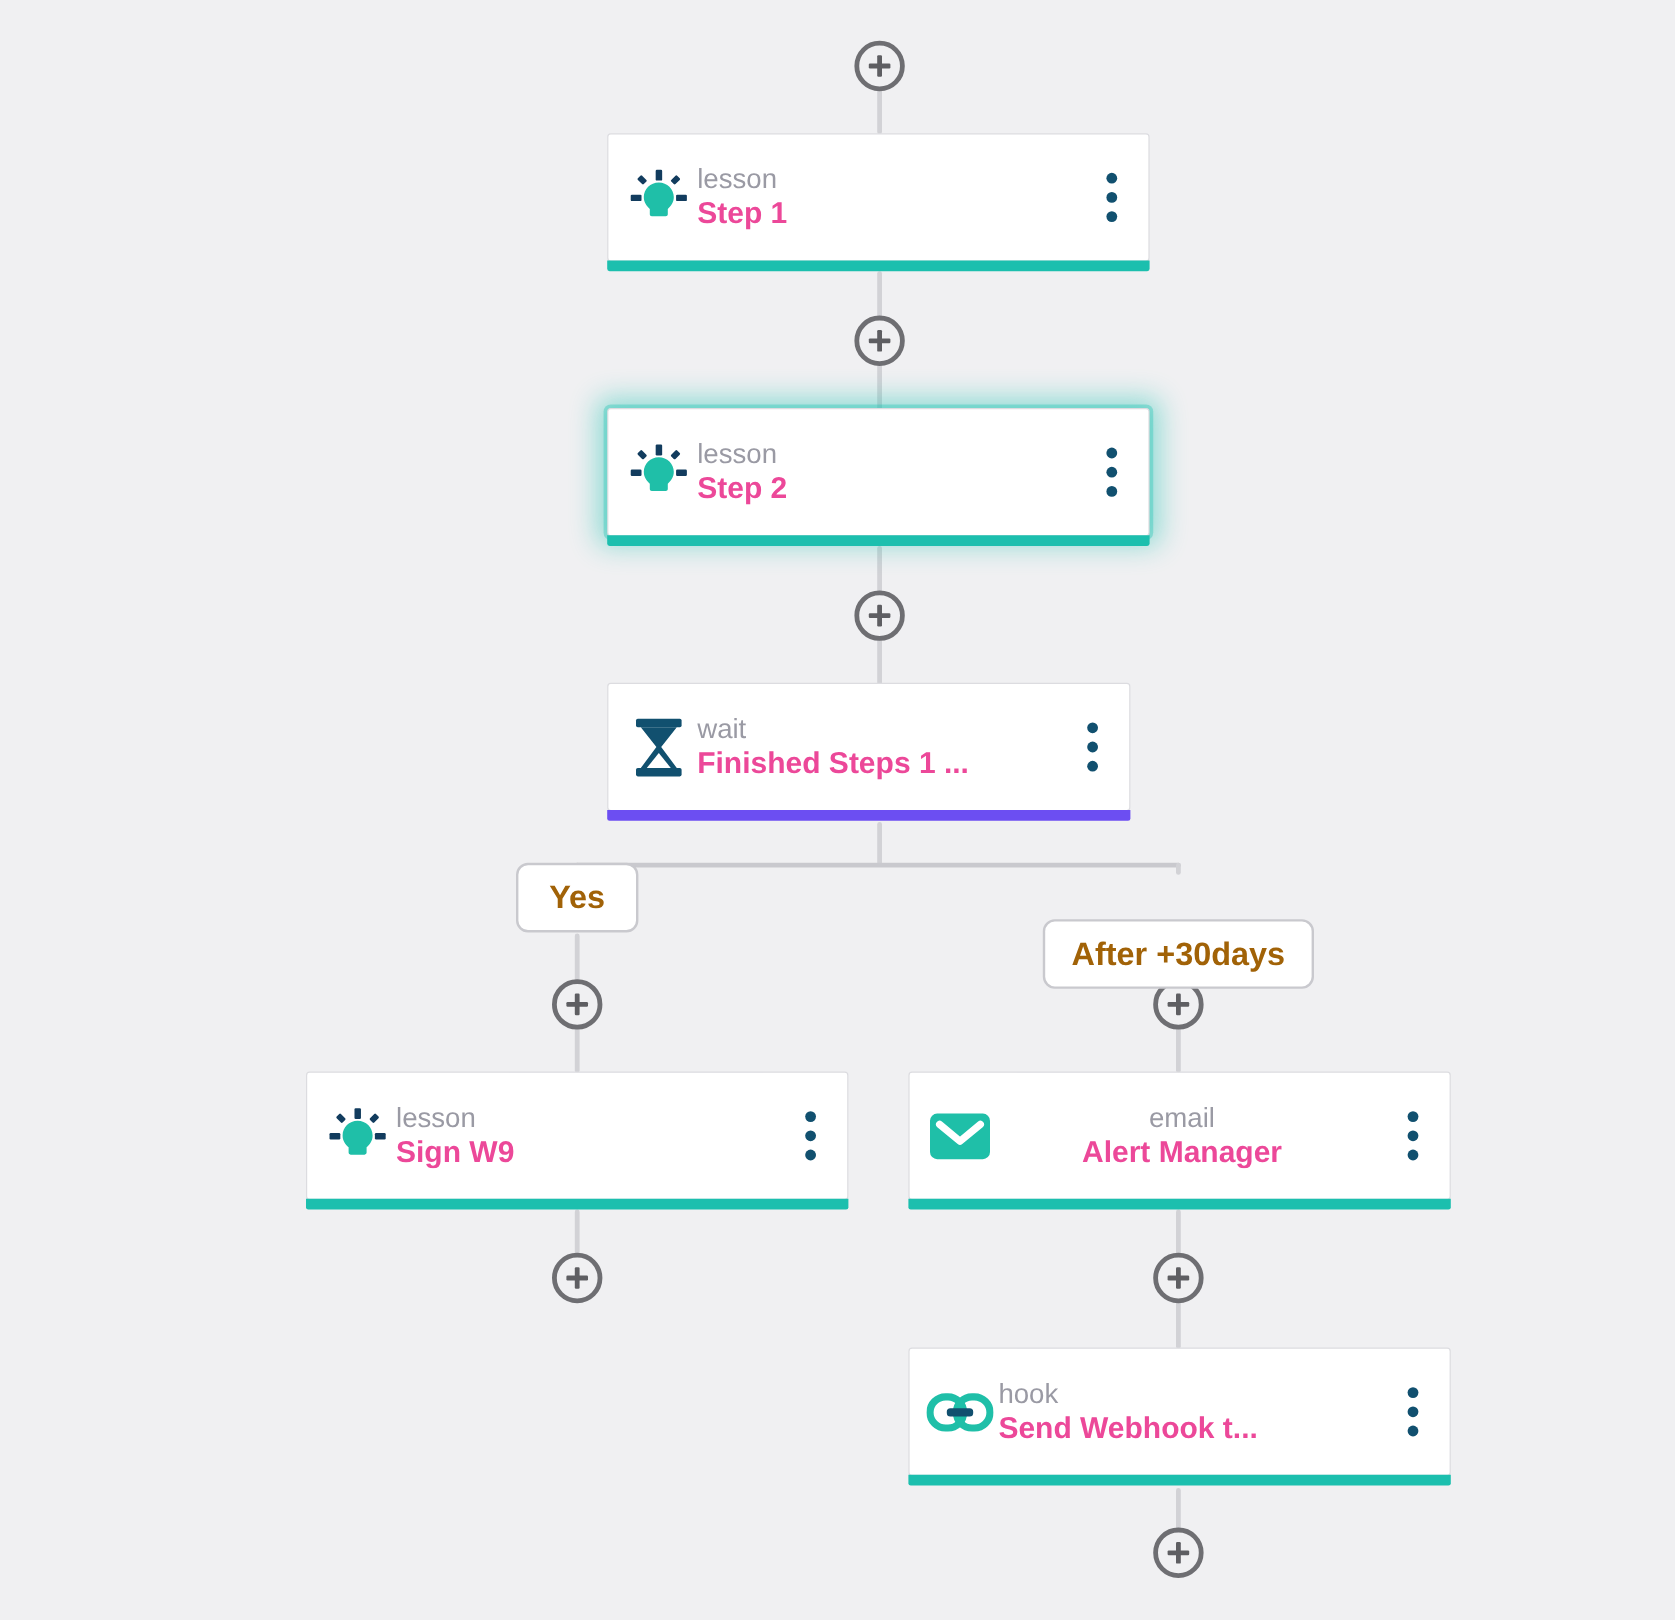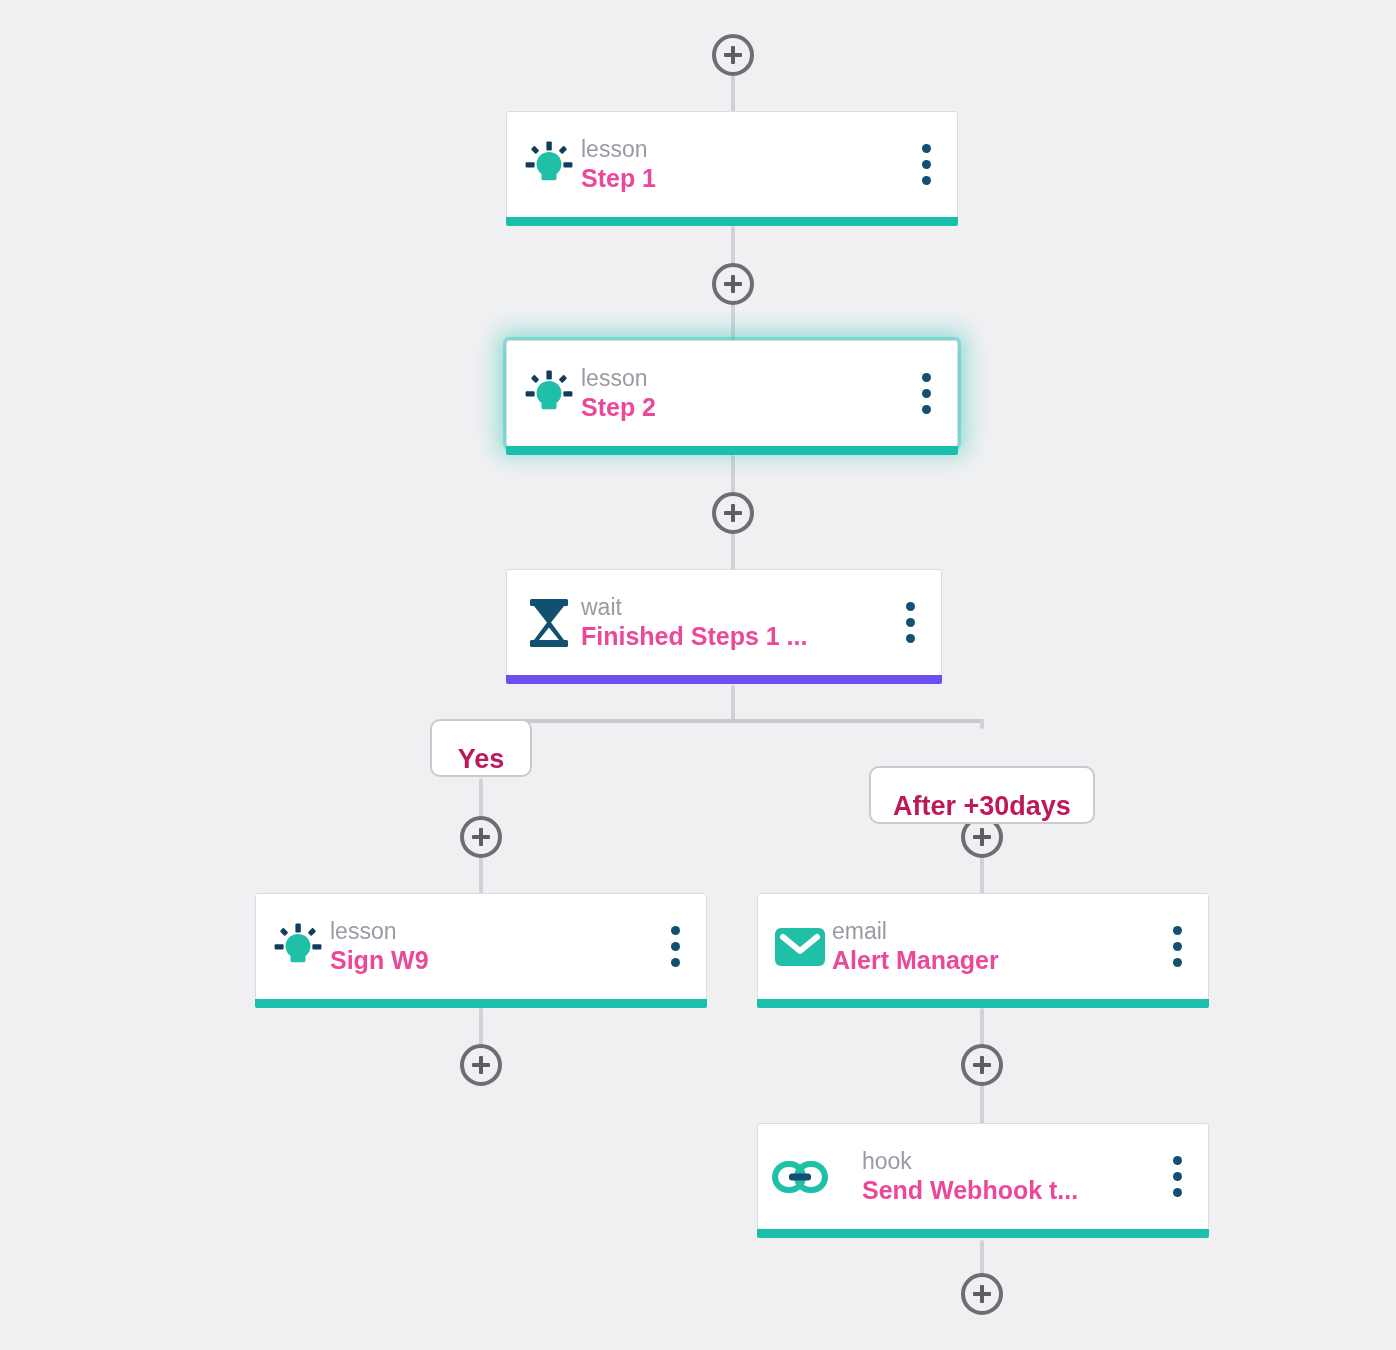--- a/index.html
+++ b/index.html
@@ -142,25 +142,25 @@
     background: #11506f;
   }
 
   
   .branch-label {
     position: absolute;
     background: #ffffff;
     border: 2px solid #c9c9ce;
     border-radius: 10px;
     display: flex;
-    align-items: flex-end;
+    align-items: center;
     justify-content: center;
     font-size: 27px;
     font-weight: 700;
-    color: #be185d;
+    color: #a16207;
     padding: 0 22px;
     height: 58px;
     white-space: nowrap;
     cursor: pointer;
   }
 
   svg { display: block; }
 </style>
 </head>
 <body>
@@ -291,40 +291,40 @@
       <div class="node-title">Sign W9</div>
     </div>
     <div class="kebab">
       <i></i>
         <i></i>
         <i></i>
     </div>
     <div class="accent teal"></div>
   </div>
 
-  <div class="node" style="left:757px; top:893px; width:452px; height:107px;">
+  <div class="node" style="left:757px; top:893px; width:452px; height:107px;text-align:center;">
     <div class="node-icon">
       <svg width="54" height="42" viewBox="0 0 54 42" aria-hidden="true">
         <rect x="2" y="2" width="50" height="38" rx="6" fill="#1fbfa8"></rect>
         <path d="M10 11 L27 25 L44 11" fill="none" stroke="#ffffff" stroke-width="6" stroke-linecap="round" stroke-linejoin="round"></path>
       </svg>
     </div>
     <div class="node-text">
       <div class="node-type">email</div>
       <div class="node-title">Alert Manager</div>
     </div>
     <div class="kebab">
       <i></i>
         <i></i>
         <i></i>
     </div>
     <div class="accent teal"></div>
   </div>
 
-  <div class="node" style="left:757px; top:1123px; width:452px; height:107px;gap:30px;">
+  <div class="node" style="left:757px; top:1123px; width:452px; height:107px;">
     <div class="node-icon">
       <svg width="56" height="36" viewBox="0 0 56 36" aria-hidden="true">
         <rect x="3" y="5" width="28" height="26" rx="13" fill="none" stroke="#1fbfa8" stroke-width="6"></rect>
         <rect x="25" y="5" width="28" height="26" rx="13" fill="none" stroke="#1fbfa8" stroke-width="6"></rect>
         <rect x="17" y="14.5" width="22" height="7" rx="3" fill="#11506f"></rect>
       </svg>
     </div>
     <div class="node-text">
       <div class="node-type">hook</div>
       <div class="node-title">Send Webhook t...</div>

